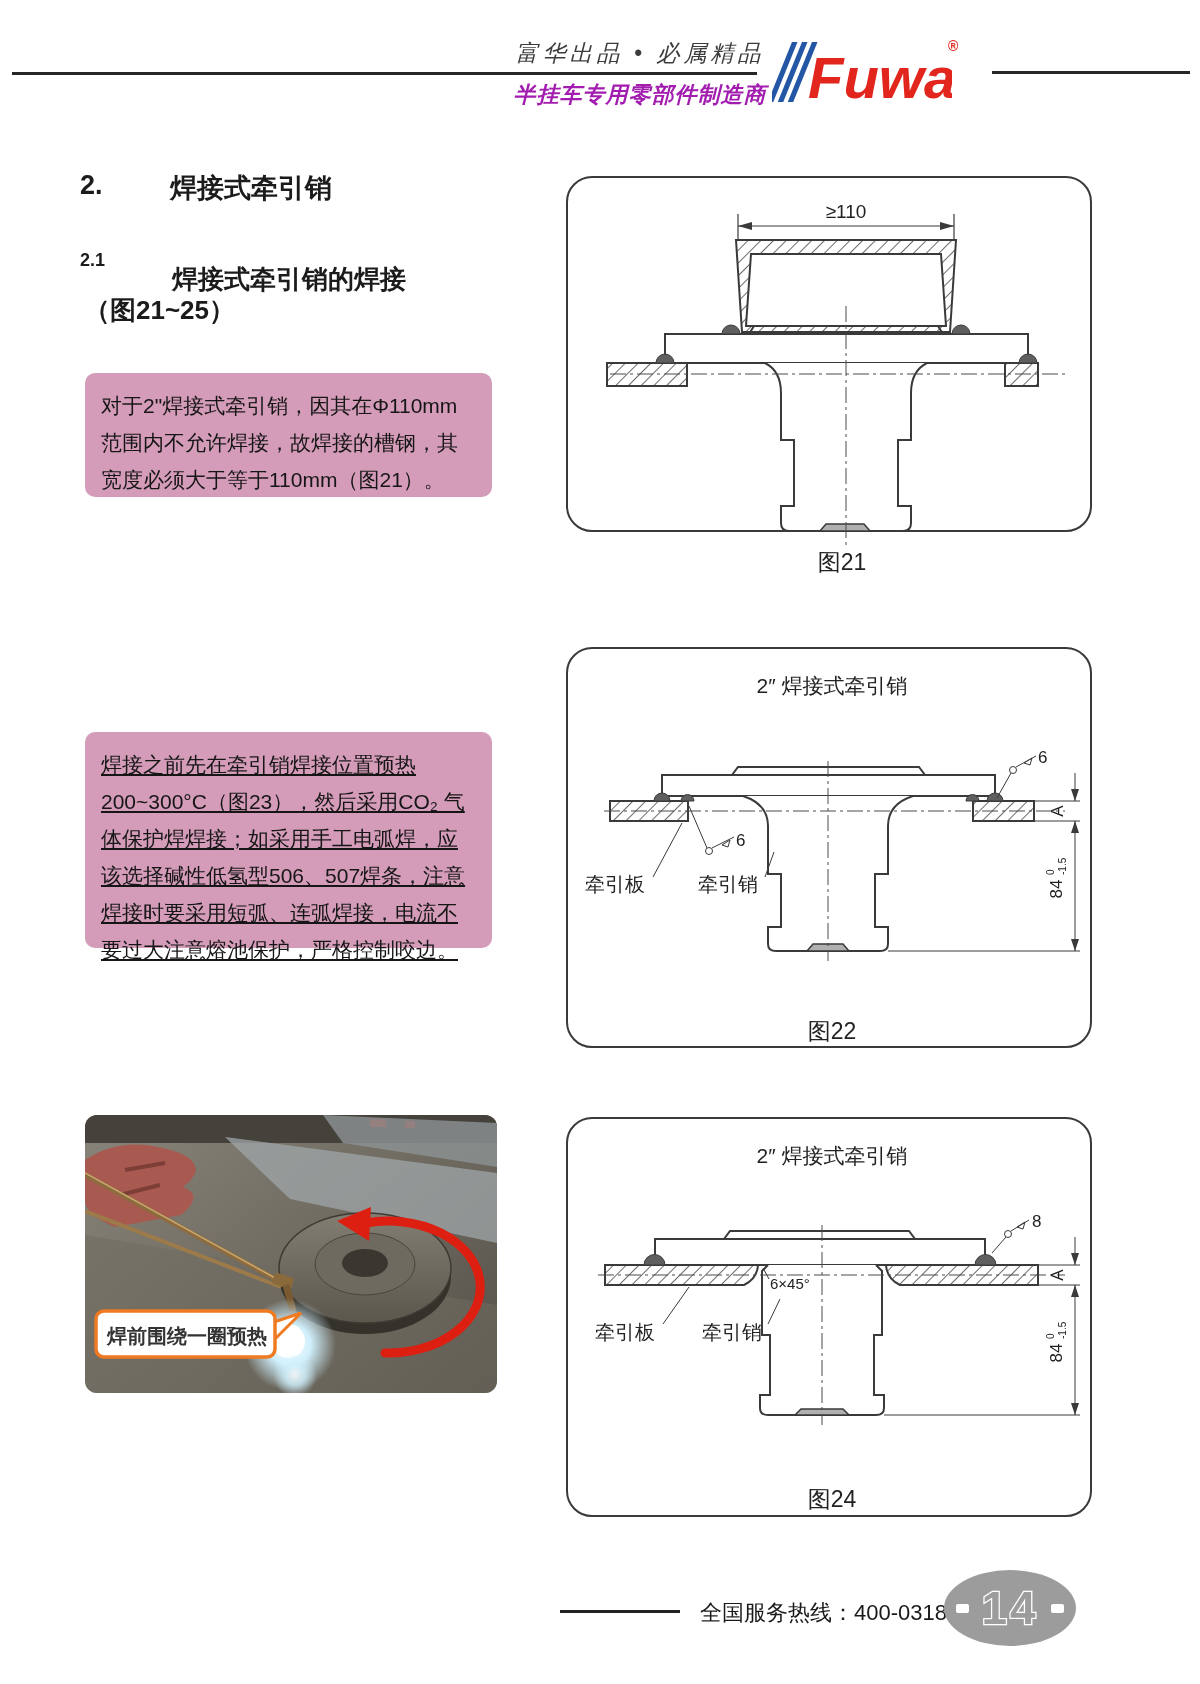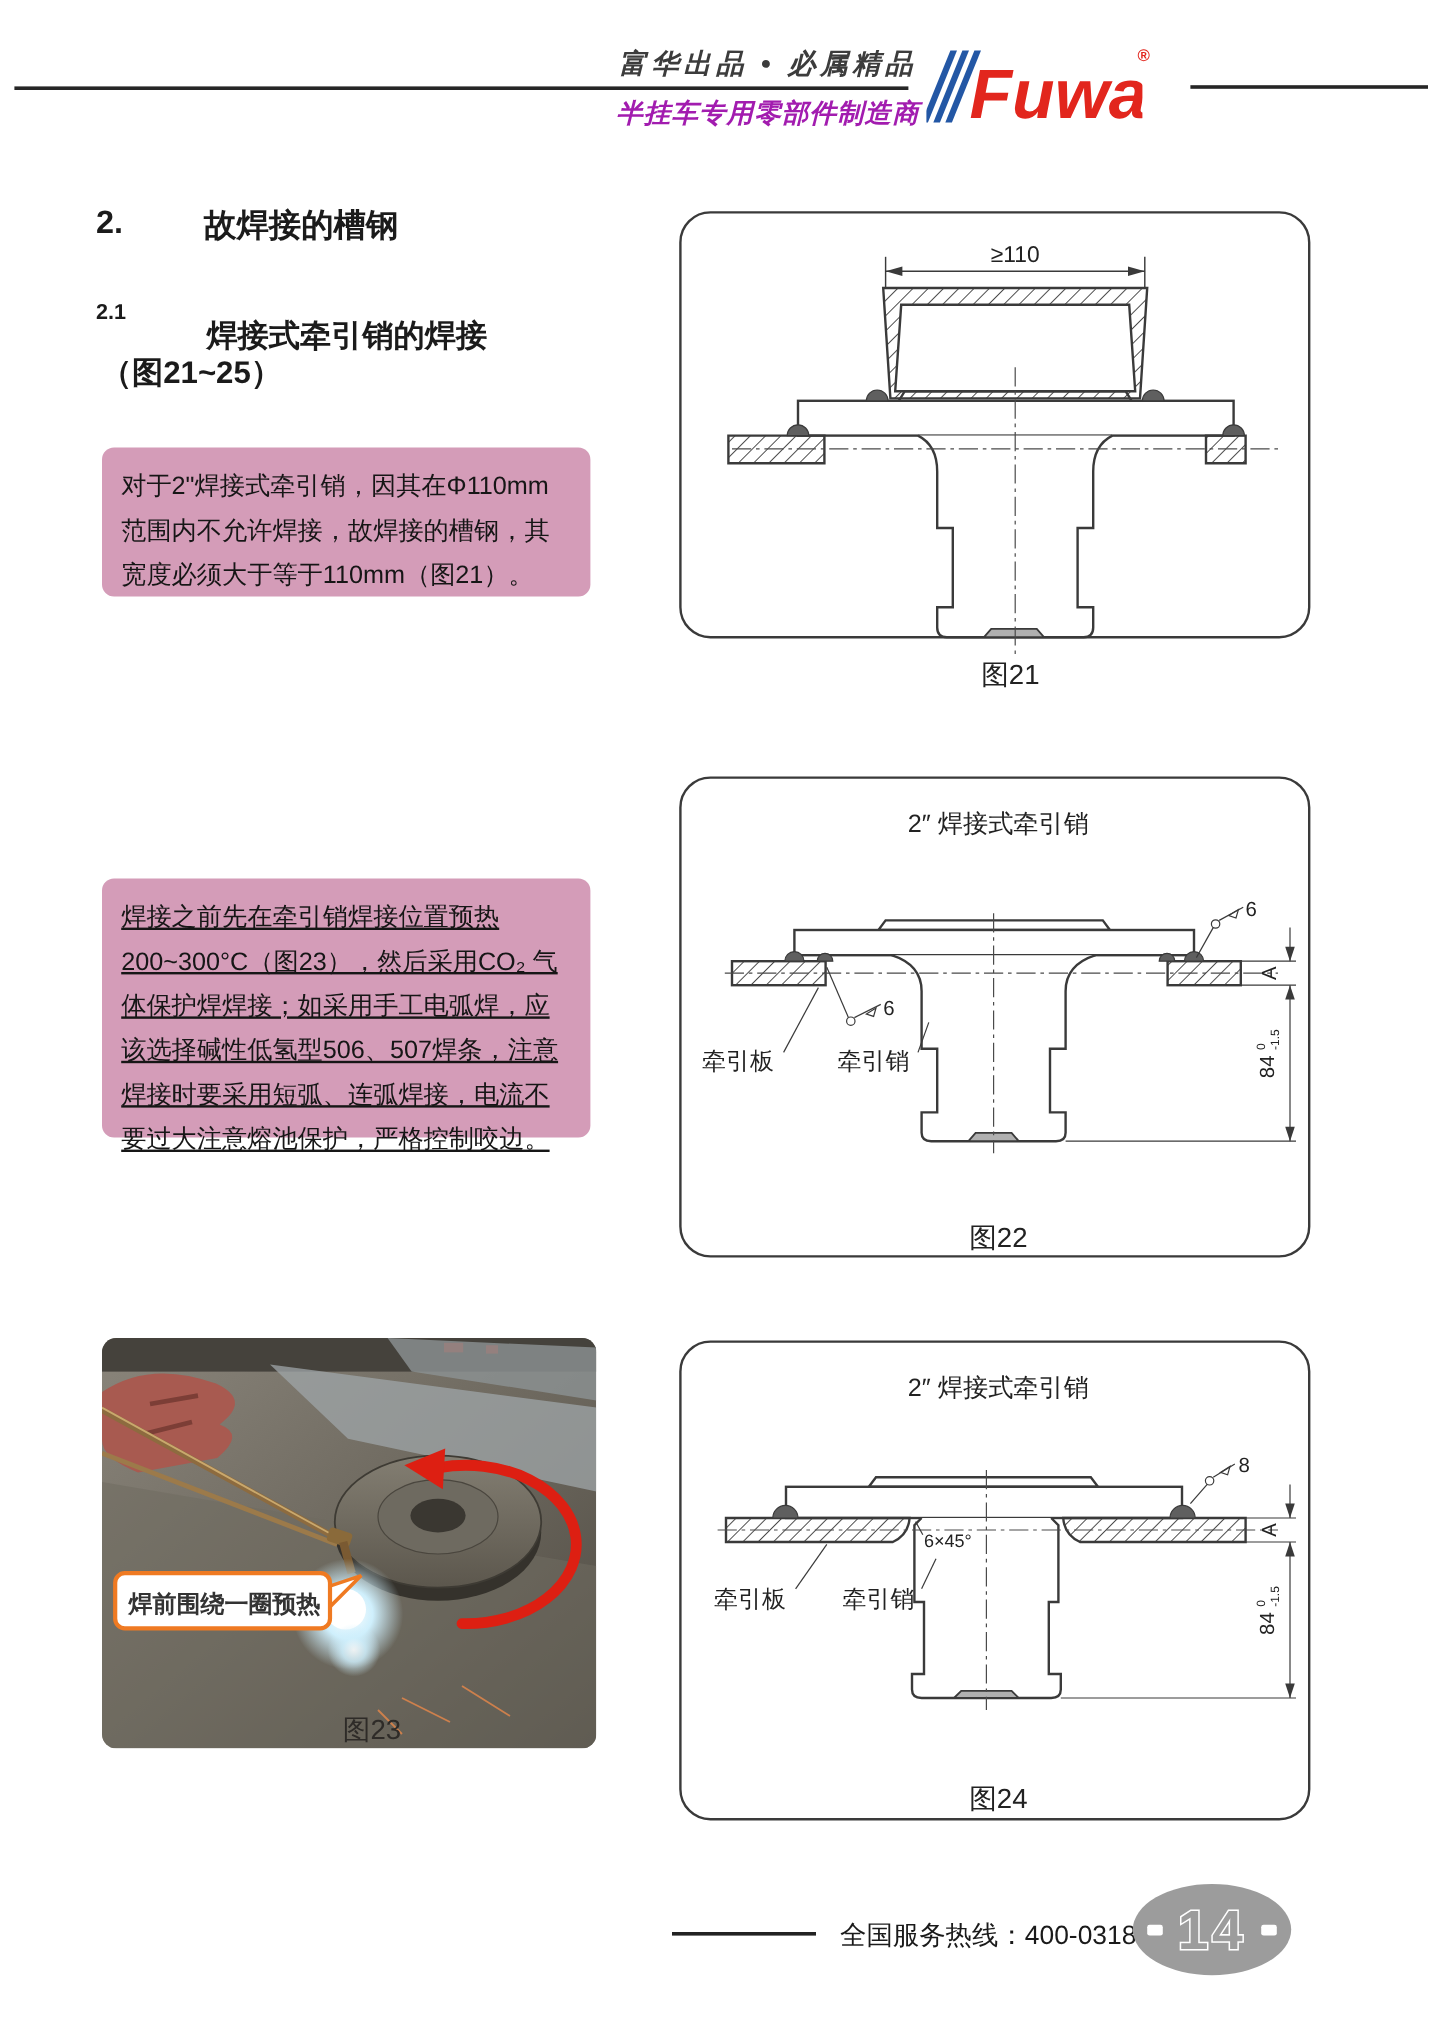--- a/index.html
+++ b/index.html
@@ -1,20 +1,20 @@
 <!DOCTYPE html>
 <html><head>
 <meta charset="utf-8">
 <style>
   html,body{margin:0;padding:0;background:#ffffff;}
   .page{position:relative;width:1200px;height:1684px;background:#ffffff;overflow:hidden;
         font-family:"Liberation Sans",sans-serif;color:#1b1b1b;}
   .abs{position:absolute;}
   
-  .slogan-top{left:505px;top:38px;width:270px;text-align:center;font-size:23px;font-weight:bold;
+  .slogan-top{left:505px;top:38px;width:270px;text-align:center;font-size:23px;font-weight:normal;
               font-style:italic;letter-spacing:4px;color:#3c3c3c;}
   .slogan-bottom{left:498px;top:80px;width:284px;text-align:center;font-size:22px;font-weight:bold;
               font-style:italic;letter-spacing:1px;color:#a21caf;}
   .hline{background:#262626;height:3px;}
   .reg-mark{left:948px;top:38px;font-size:14px;font-weight:bold;color:#e2261d;}
   
   .h1n{left:80px;top:170px;font-size:27px;font-weight:bold;}
   .h1t{left:170px;top:170px;font-size:27px;font-weight:bold;}
   .h2n{left:80px;top:250px;font-size:18px;font-weight:bold;}
   .h2t{left:172px;top:262px;font-size:26px;font-weight:bold;}
@@ -24,21 +24,21 @@
         font-size:21px;line-height:37px;color:#161616;box-sizing:border-box;}
   .note1{top:373px;height:124px;}
   .note2{top:732px;height:216px;text-decoration:underline;}
   
   .panel{border:2.5px solid #3a3a3a;border-radius:26px;background:#fff;box-sizing:border-box;}
   .panel svg{position:absolute;left:0;top:0;}
   .p21{left:566px;top:176px;width:526px;height:356px;}
   .p22{left:566px;top:647px;width:526px;height:401px;}
   .p24{left:566px;top:1117px;width:526px;height:400px;}
   
-  .photo{left:85px;top:1115px;width:412px;height:342px;border-radius:12px;overflow:hidden;}
+  .photo{left:85px;top:1115px;width:412px;height:278px;border-radius:12px;overflow:hidden;}
   
   .f-line{left:560px;top:1610px;width:120px;height:3px;background:#222;}
   .f-text{left:700px;top:1598px;font-size:22px;color:#1a1a1a;}
   .f-badge{left:943px;top:1566px;}
   text{font-family:"Liberation Sans",sans-serif;}
   .dwg-t{font-size:21px;fill:#222;}
   .cap{font-size:23px;fill:#222;}
   .lbl{font-size:20px;fill:#222;}
   .dim{font-size:17px;fill:#222;}
   .tol{font-size:10px;fill:#222;}
@@ -57,21 +57,21 @@
     <g transform="translate(20,12) skewX(-22)">
       <rect x="0" y="0" width="5.5" height="60" fill="#2357a5"></rect>
       <rect x="10" y="0" width="5.5" height="60" fill="#2357a5"></rect>
       <rect x="20" y="0" width="5.5" height="60" fill="#2357a5"></rect>
     </g>
     <text x="36" y="68" font-size="58" font-style="italic" font-weight="bold" fill="#e2261d">Fuwa</text>
   </svg>
   <div class="abs reg-mark">®</div>
 
   <div class="abs h1n">2.</div>
-  <div class="abs h1t">故焊接的槽钢</div>
+  <div class="abs h1t">焊接式牵引销</div>
   <div class="abs h2n">2.1</div>
   <div class="abs h2t">焊接式牵引销的焊接</div>
   <div class="abs h2s">（图21~25）</div>
 
   <div class="abs note note1">对于2"焊接式牵引销，因其在Φ110mm范围内不允许焊接，故焊接的槽钢，其宽度必须大于等于110mm（图21）。</div>
   <div class="abs note note2">焊接之前先在牵引销焊接位置预热200~300°C（图23），然后采用CO₂ 气体保护焊焊接；如采用手工电弧焊，应该选择碱性低氢型506、507焊条，注意焊接时要采用短弧、连弧焊接，电流不要过大注意熔池保护，严格控制咬边。</div>
 
   <div class="abs panel p21">
     <svg width="521" height="397" viewBox="0 0 521 397">
       <defs>

